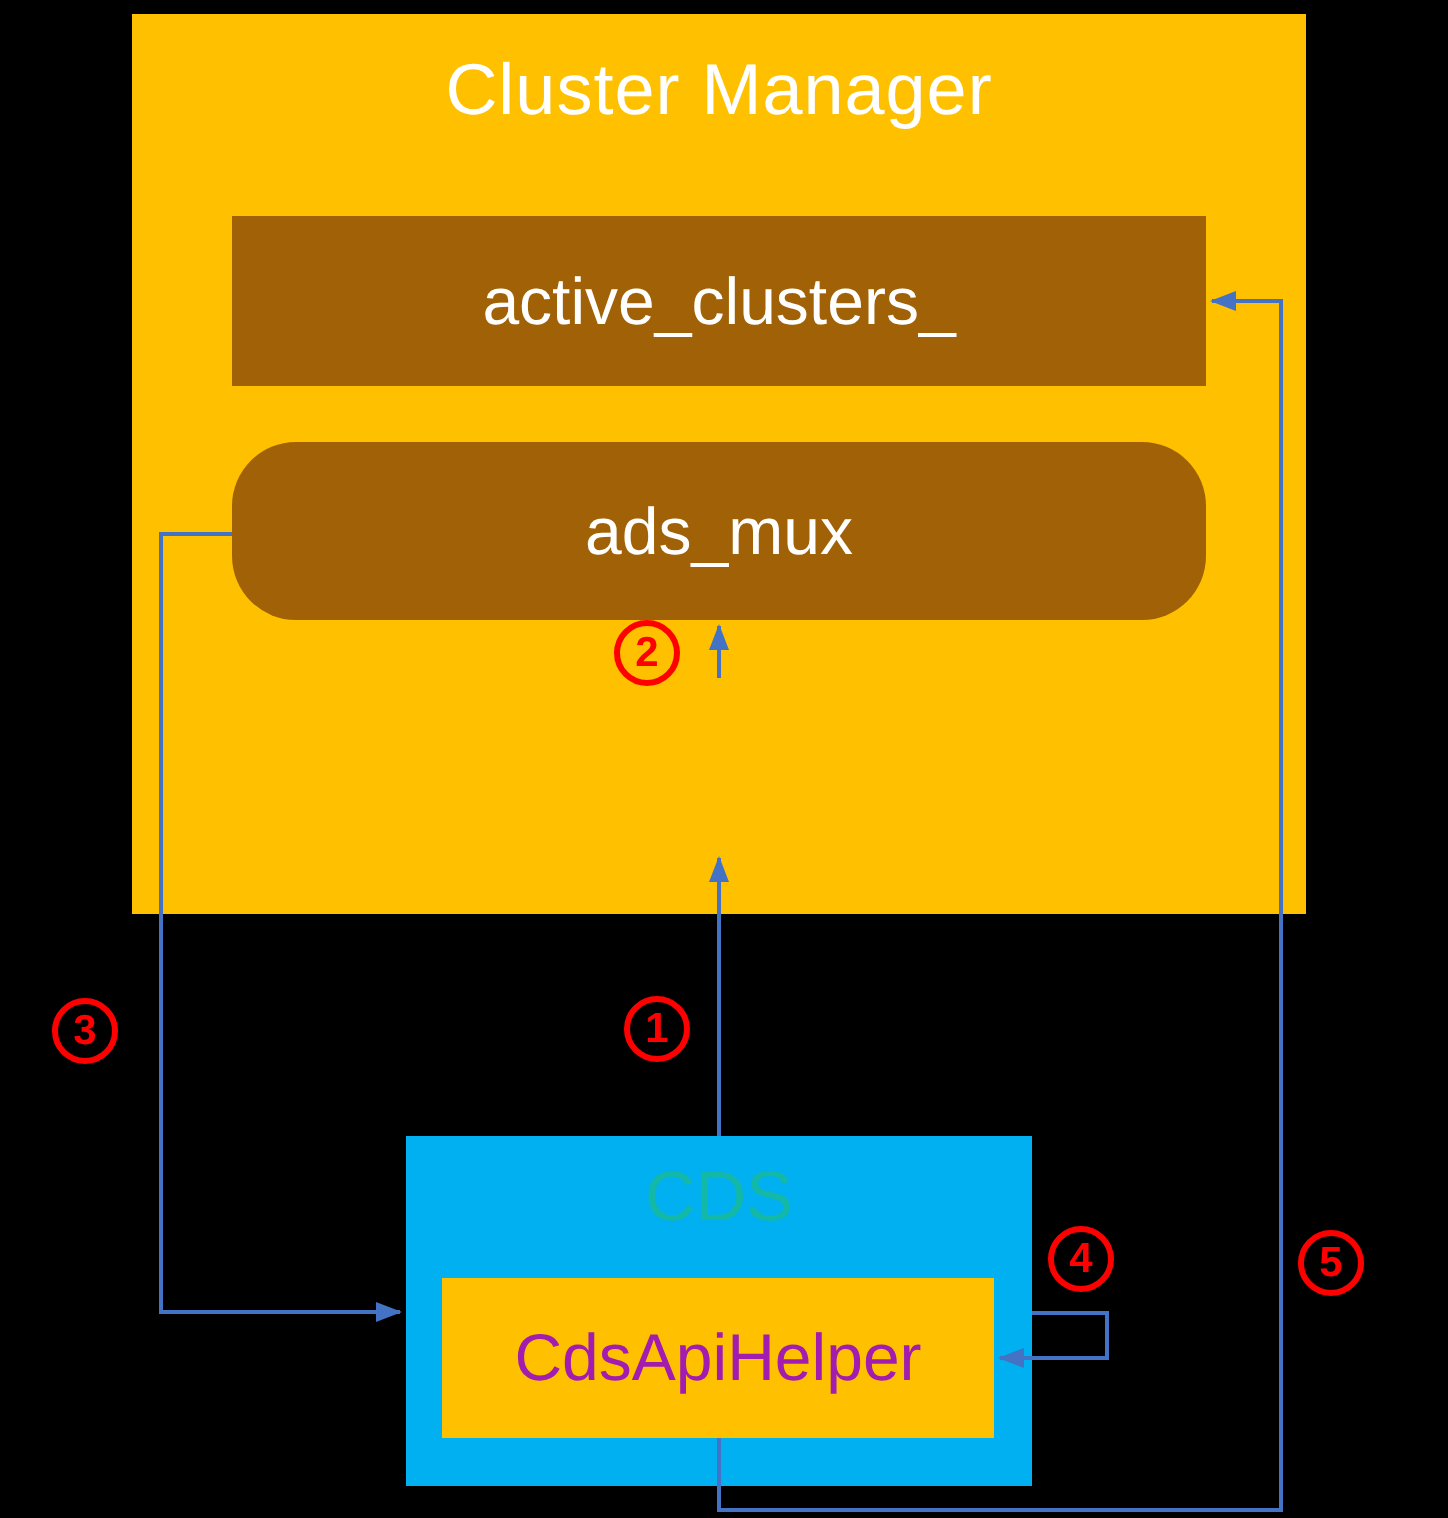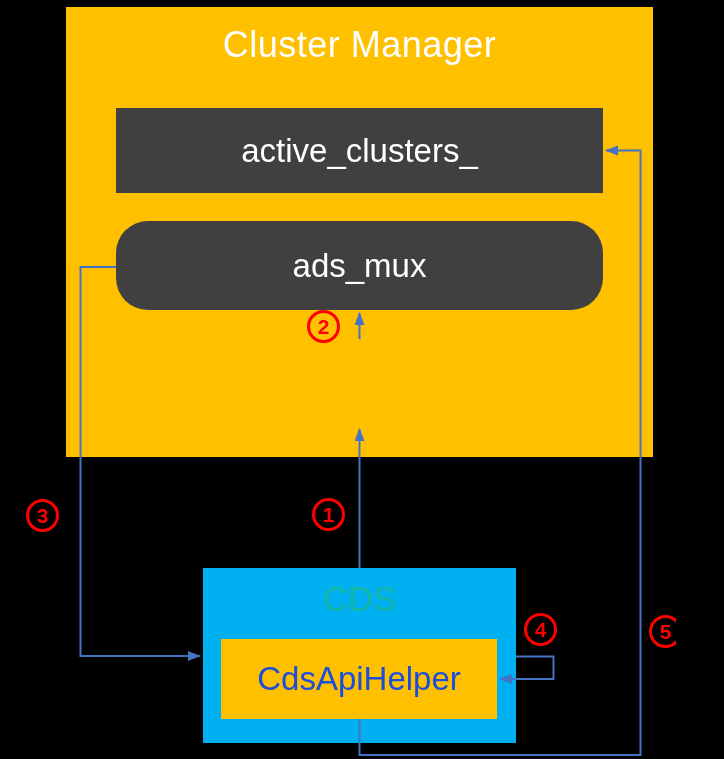--- a/index.html
+++ b/index.html
@@ -7,41 +7,42 @@
     padding: 0;
     background: #000000;
   }
   .stage {
     position: relative;
     width: 676px;
     height: 759px;
     background: #000000;
     overflow: hidden;
     font-family: "Liberation Sans", "DejaVu Sans", sans-serif;
+    padding-left: 13px;
   }
   .box { position: absolute; box-sizing: border-box; }
 
   .cm-container {
     left: 66px; top: 7px;
     width: 587px; height: 450px;
     background: #FFC000;
   }
   .cm-title {
     left: 66px; top: 20px;
     width: 587px; height: 50px;
     display: flex; align-items: center; justify-content: center;
     color: #FFFFFF;
     font-size: 36px;
     font-weight: 300;
     letter-spacing: 0.5px;
   }
   .component {
     left: 116px;
     width: 487px;
-    background: #404040;
+    background: #a16207;
     display: flex; align-items: center; justify-content: center;
     color: #FFFFFF;
     font-size: 33px;
     font-weight: 300;
   }
   .comp-1 { top: 108px; height: 85px; }
   .comp-2 { top: 221px; height: 89px; border-radius: 32px; }
   .comp-3 { top: 339px; height: 86px; }
 
   .cds-box {
@@ -55,21 +56,21 @@
     display: flex; align-items: center; justify-content: center;
     color: #14b8a6;
     font-size: 35px;
     font-weight: 300;
   }
   .helper-box {
     left: 221px; top: 639px;
     width: 276px; height: 80px;
     background: #FFC000;
     display: flex; align-items: center; justify-content: center;
-    color: #1d4ed8;
+    color: #a21caf;
     font-size: 33px;
     font-weight: 300;
   }
 
   .connector-layer {
     position: absolute;
     left: 0; top: 0;
     width: 724px; height: 759px;
     pointer-events: none;
   }

